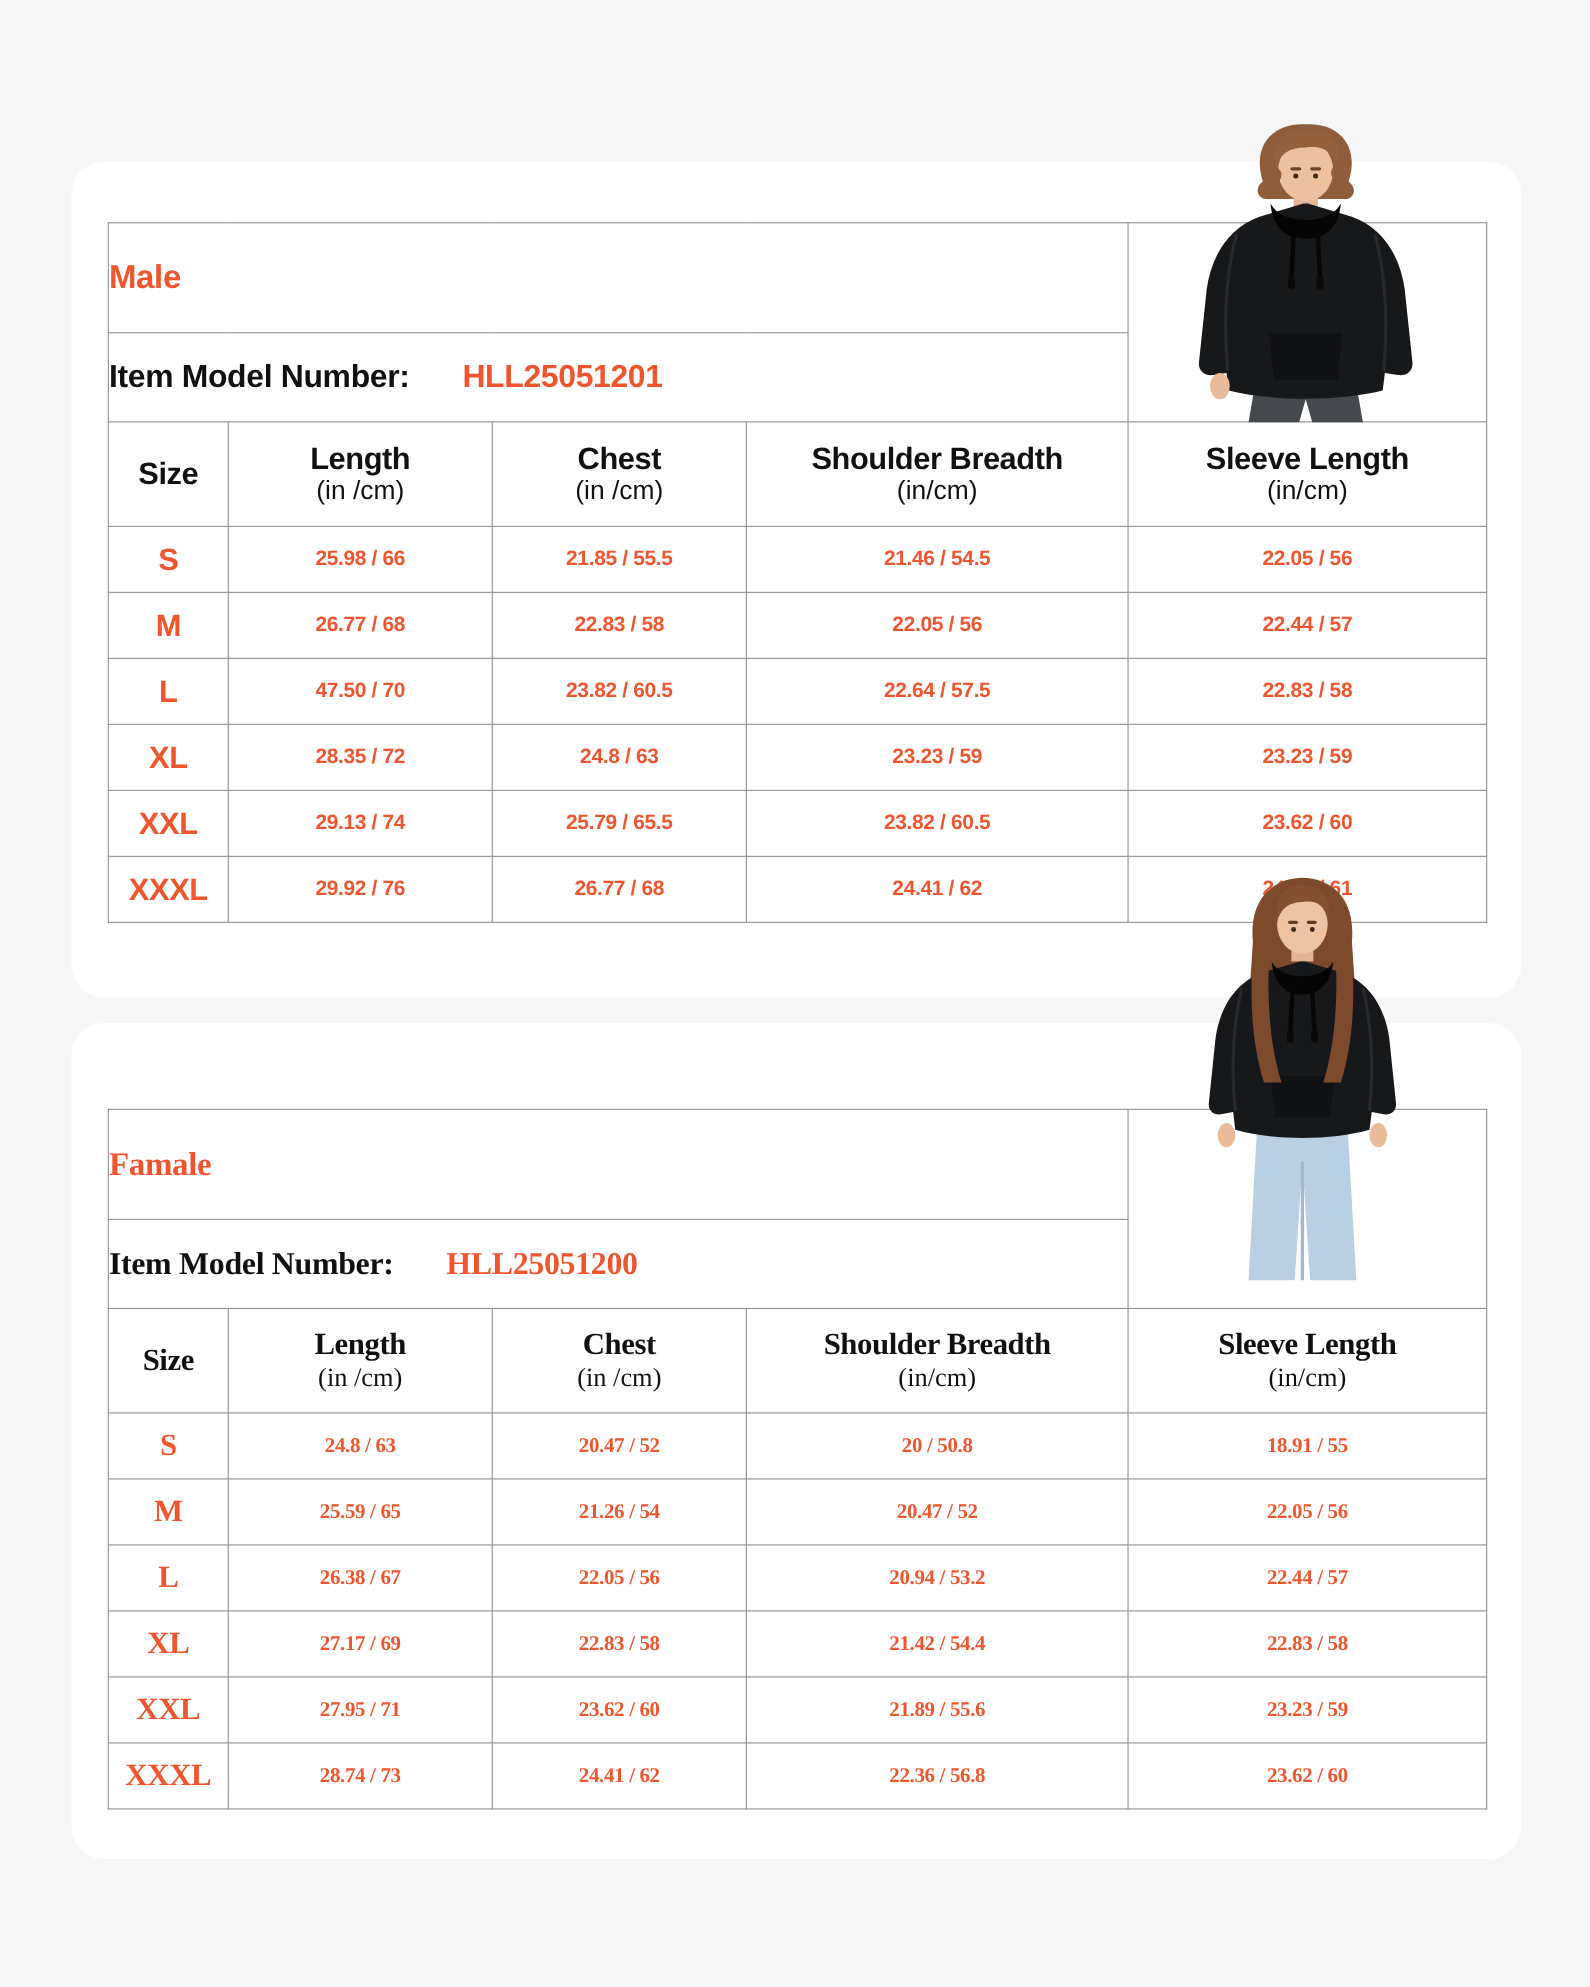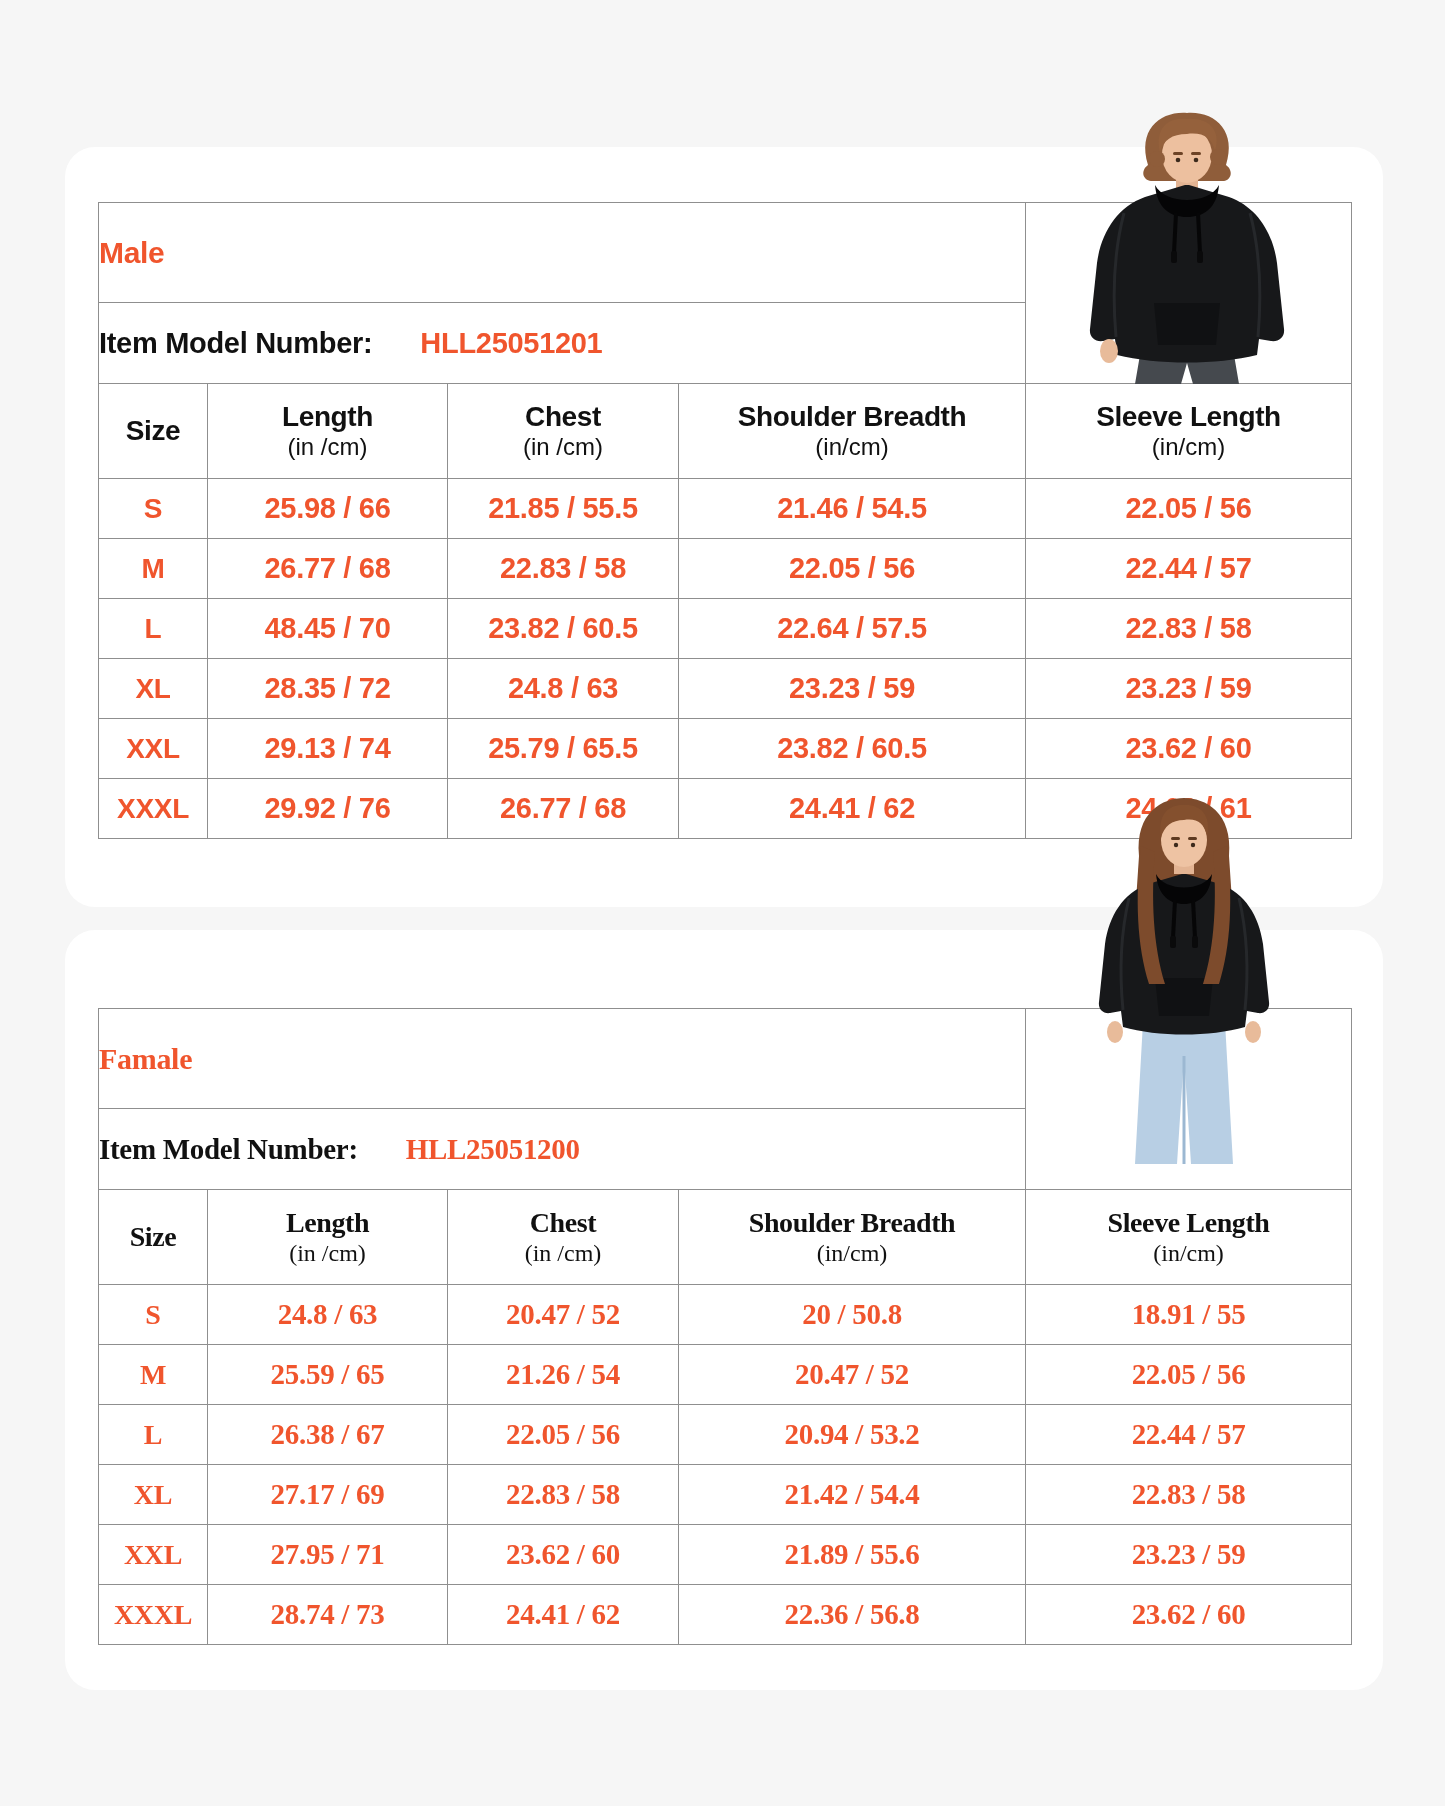--- a/index.html
+++ b/index.html
@@ -42,21 +42,21 @@
 
   .photo-cell{width:326px;background:#fff;}
 
   .head-cell{height:95px;text-align:center;vertical-align:middle;color:var(--ink);margin-left:12px;}
   .col-title{font-size:28px;font-weight:bold;line-height:1.15;letter-spacing:-.4px;}
   .col-unit{font-size:24px;font-weight:normal;line-height:1.2;}
   .col-unit:empty{display:none;}
 
   tbody.rows td{
     height:60px;text-align:center;vertical-align:middle;
-    font-weight:bold;color:var(--accent);font-size:29px;letter-spacing:-.3px;
+    font-weight:bold;color:var(--accent);font-size:19px;letter-spacing:-.3px;
   }
   tbody.rows td[data-name="size-cell"]{font-size:28px;}
 
   .model-photo{position:absolute;pointer-events:none;}
   #male-photo{left:962px;top:-36px;width:320px;height:273px;}
   #female-photo{left:988px;top:-136px;width:262px;height:370px;}
 </style>
 </head>
 <body>
 
@@ -114,21 +114,21 @@
         </tr>
         <tr data-name="table-row">
           <td data-name="size-cell">M</td>
           <td data-name="length-cell">26.77 / 68</td>
           <td data-name="chest-cell">22.83 / 58</td>
           <td data-name="shoulder-cell">22.05 / 56</td>
           <td data-name="sleeve-cell">22.44 / 57</td>
         </tr>
         <tr data-name="table-row">
           <td data-name="size-cell">L</td>
-          <td data-name="length-cell">48.45 / 70</td>
+          <td data-name="length-cell">47.50 / 70</td>
           <td data-name="chest-cell">23.82 / 60.5</td>
           <td data-name="shoulder-cell">22.64 / 57.5</td>
           <td data-name="sleeve-cell">22.83 / 58</td>
         </tr>
         <tr data-name="table-row">
           <td data-name="size-cell">XL</td>
           <td data-name="length-cell">28.35 / 72</td>
           <td data-name="chest-cell">24.8 / 63</td>
           <td data-name="shoulder-cell">23.23 / 59</td>
           <td data-name="sleeve-cell">23.23 / 59</td>

